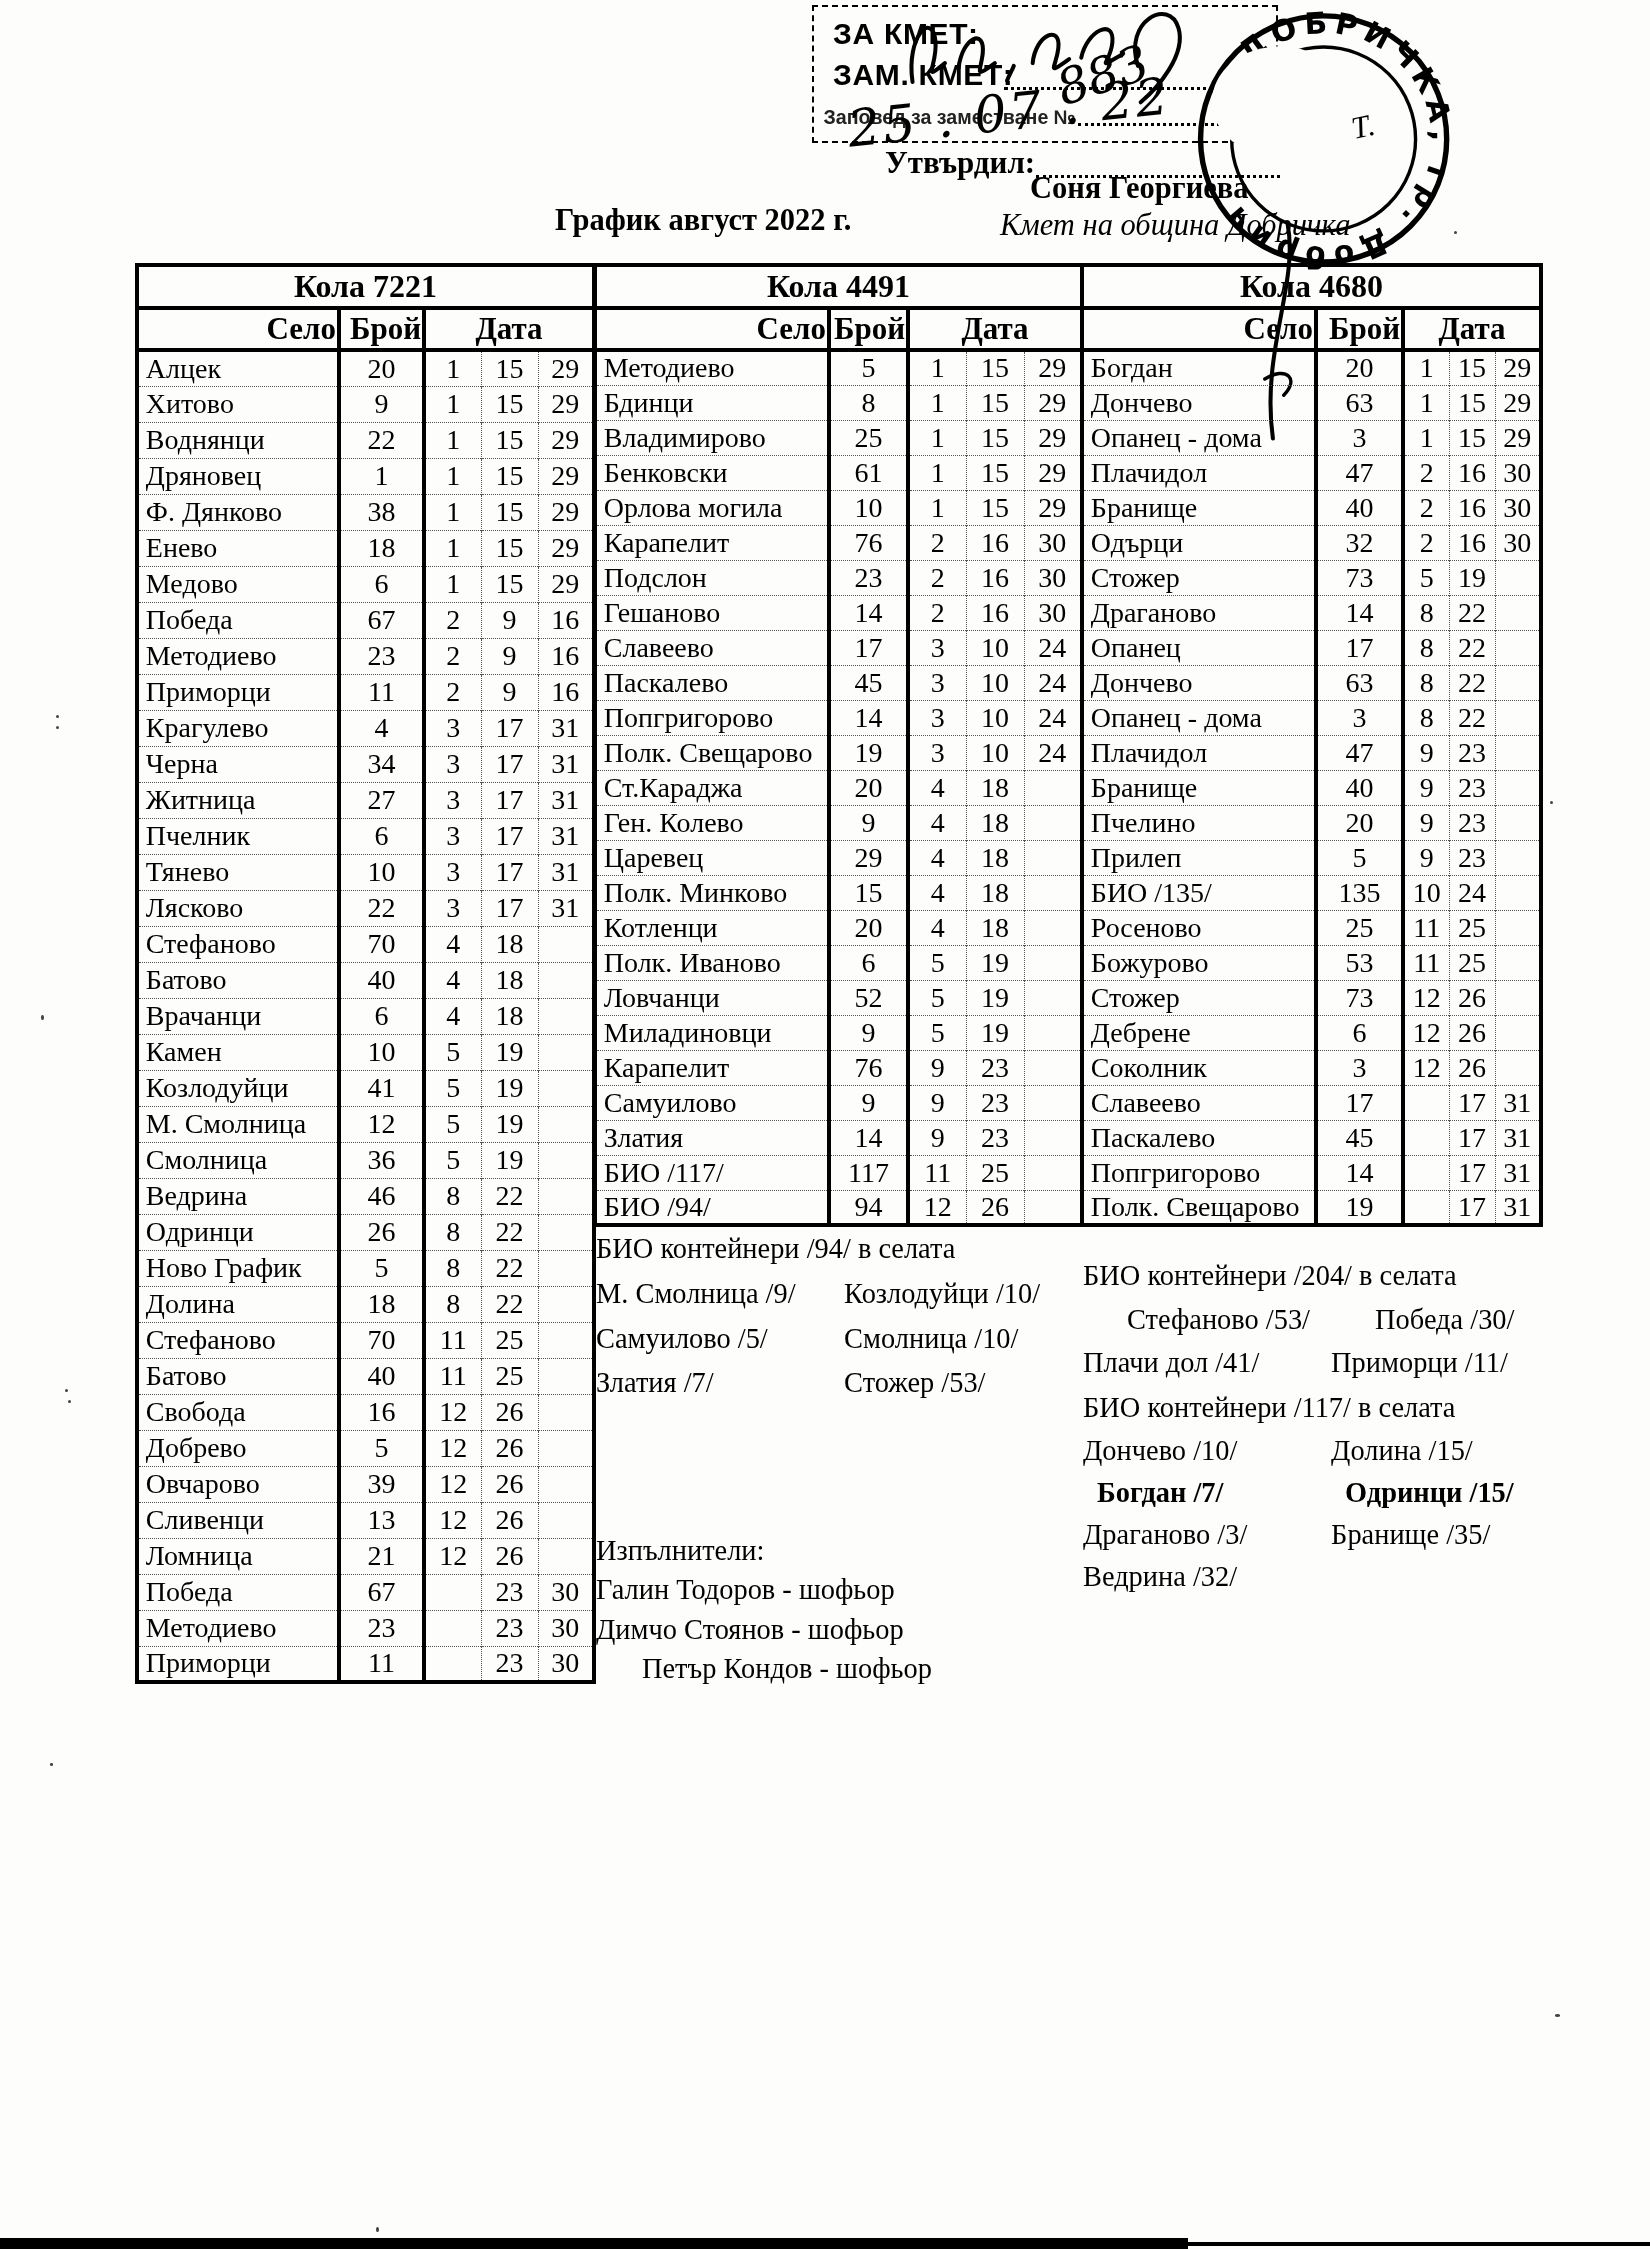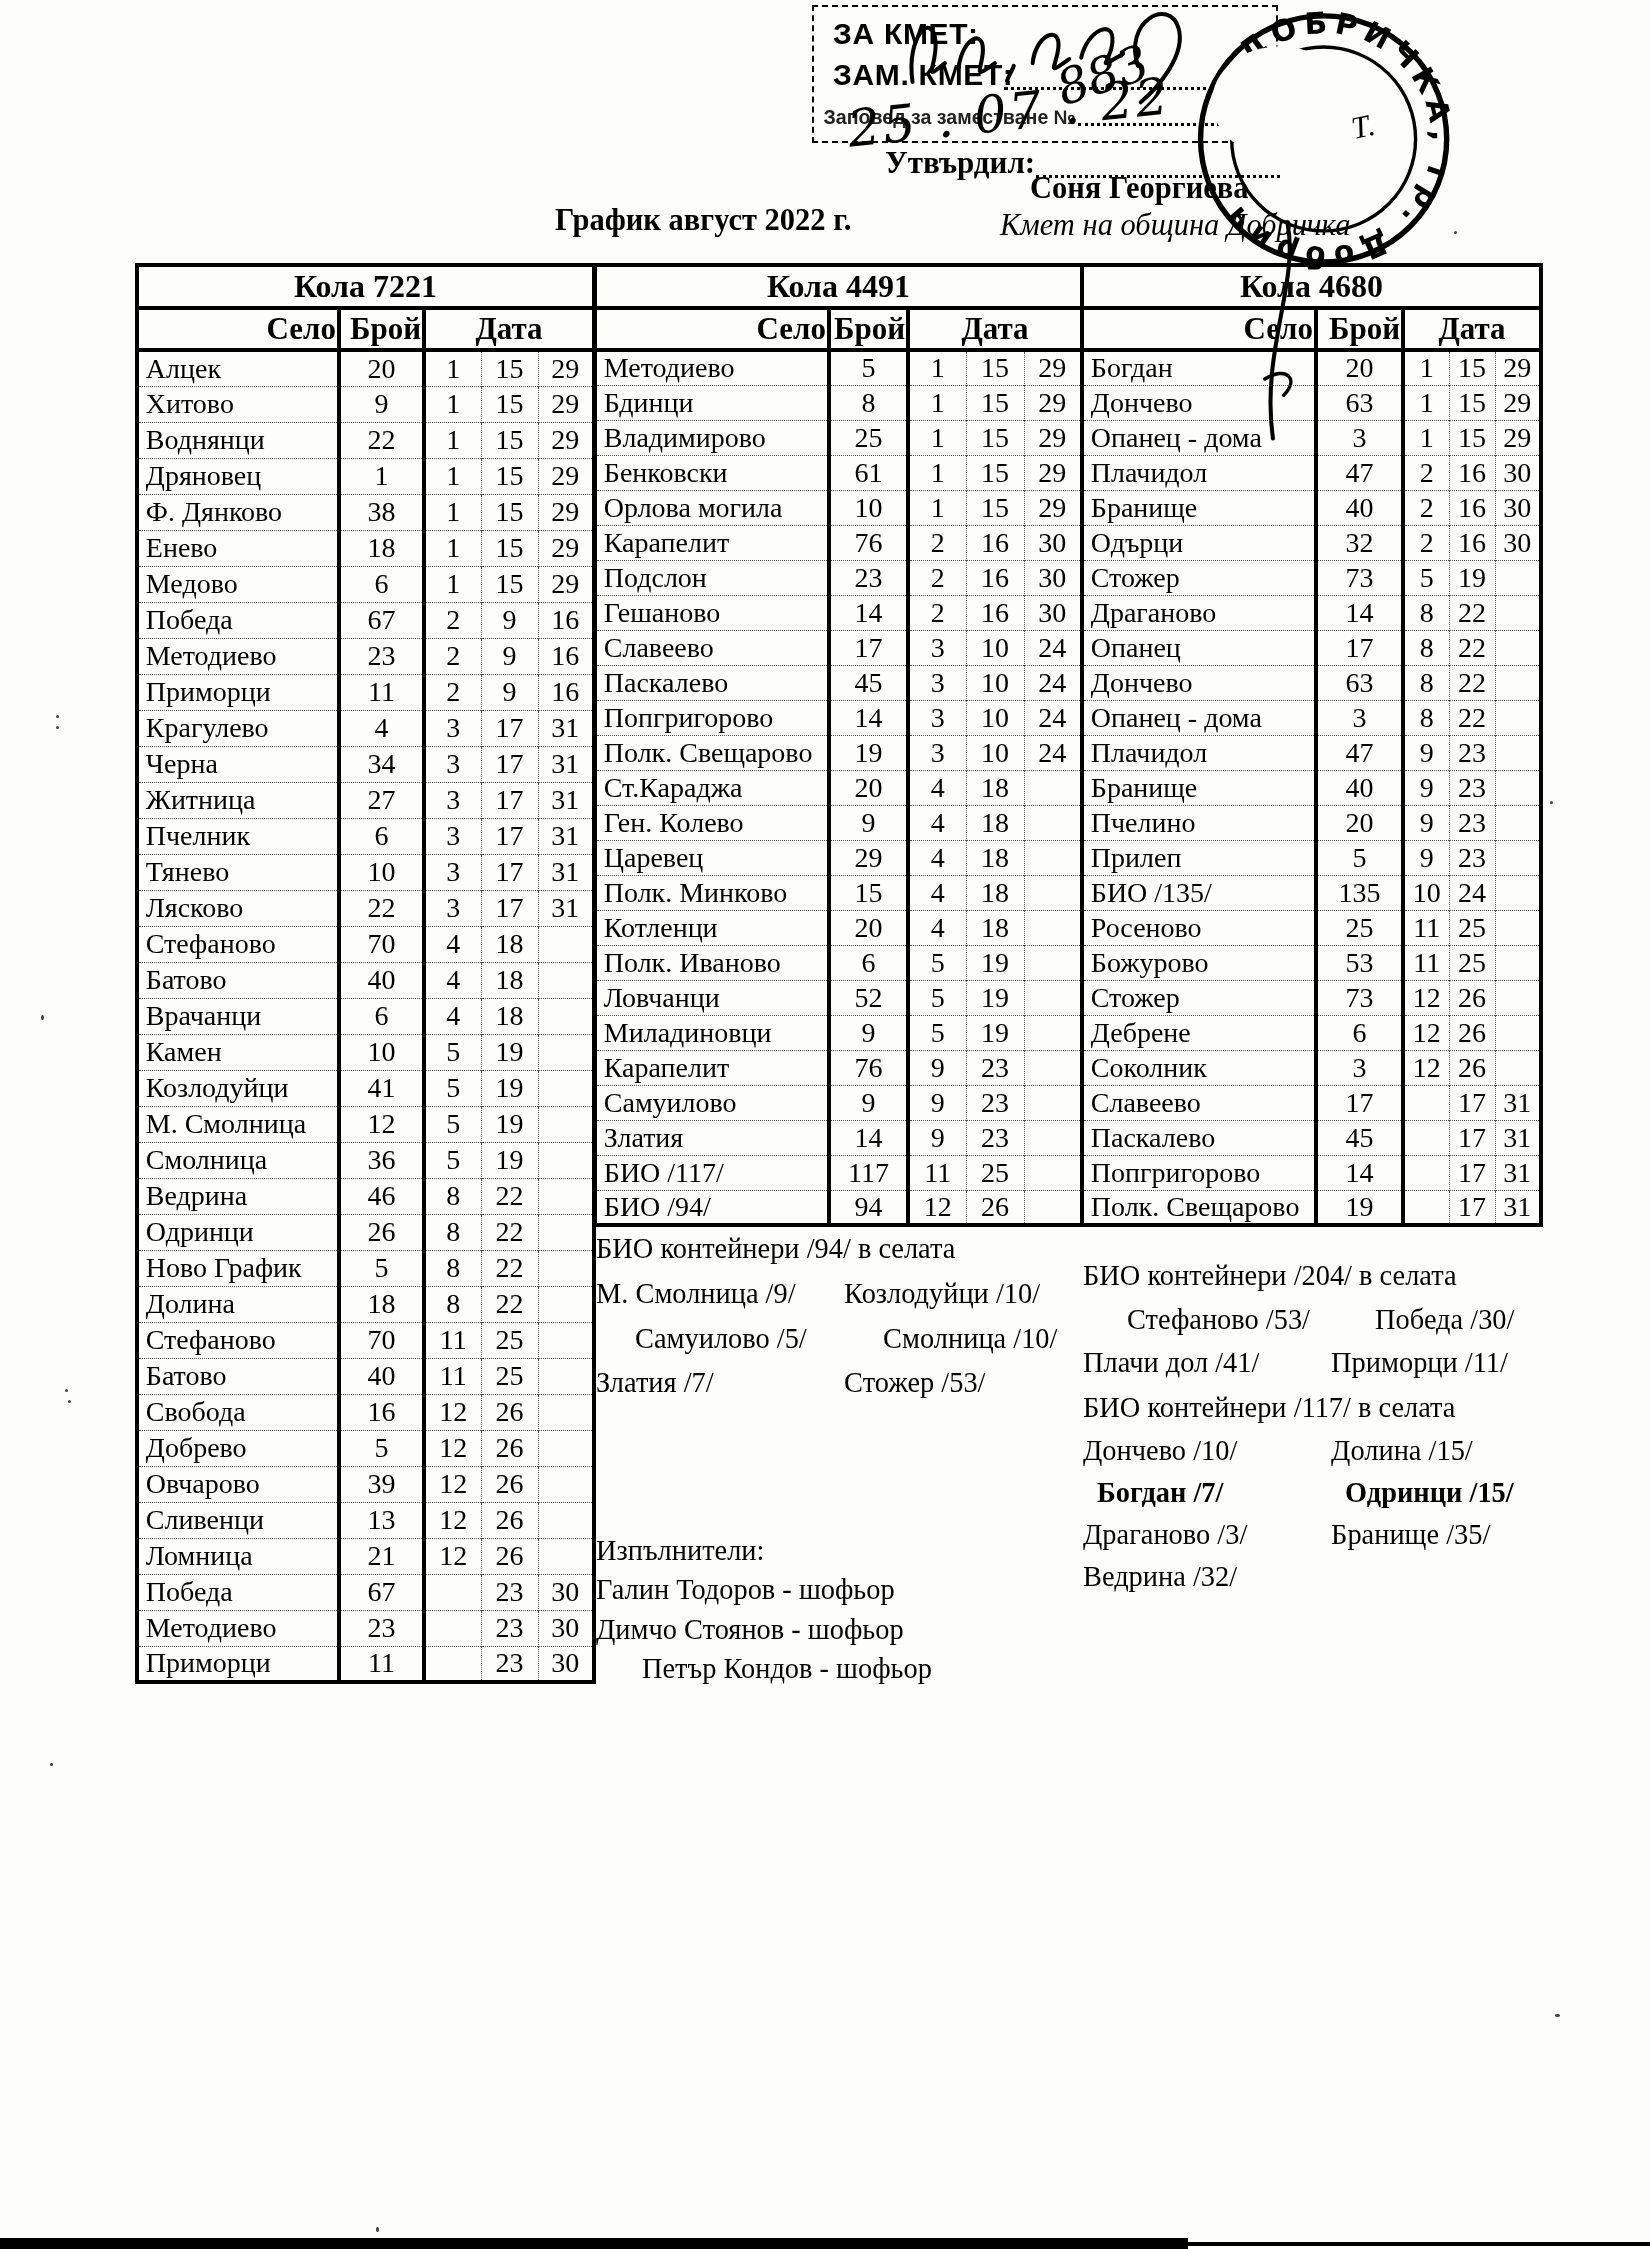--- a/index.html
+++ b/index.html
@@ -771,21 +771,21 @@
           <td class="d3">31</td>
         </tr>
       </tbody>
   </table>
 
   <div class="note" style="left:596px;top:1233px;">БИО контейнери /94/ в селата</div>
   <div class="note" style="left:596px;top:1278px;">
     <span class="cA">М. Смолница /9/</span>
     <span>Козлодуйци /10/</span>
   </div>
-  <div class="note" style="left:596px;top:1323px;margin-left:39px;">
+  <div class="note" style="left:596px;top:1323px;">
     <span class="cA">Самуилово /5/</span>
     <span>Смолница /10/</span>
   </div>
   <div class="note" style="left:596px;top:1367px;">
     <span class="cA">Златия /7/</span>
     <span>Стожер /53/</span>
   </div>
 
   <div class="note" style="left:1083px;top:1260px;">БИО контейнери /204/ в селата</div>
   <div class="note" style="left:1083px;top:1304px;margin-left:44px;">

